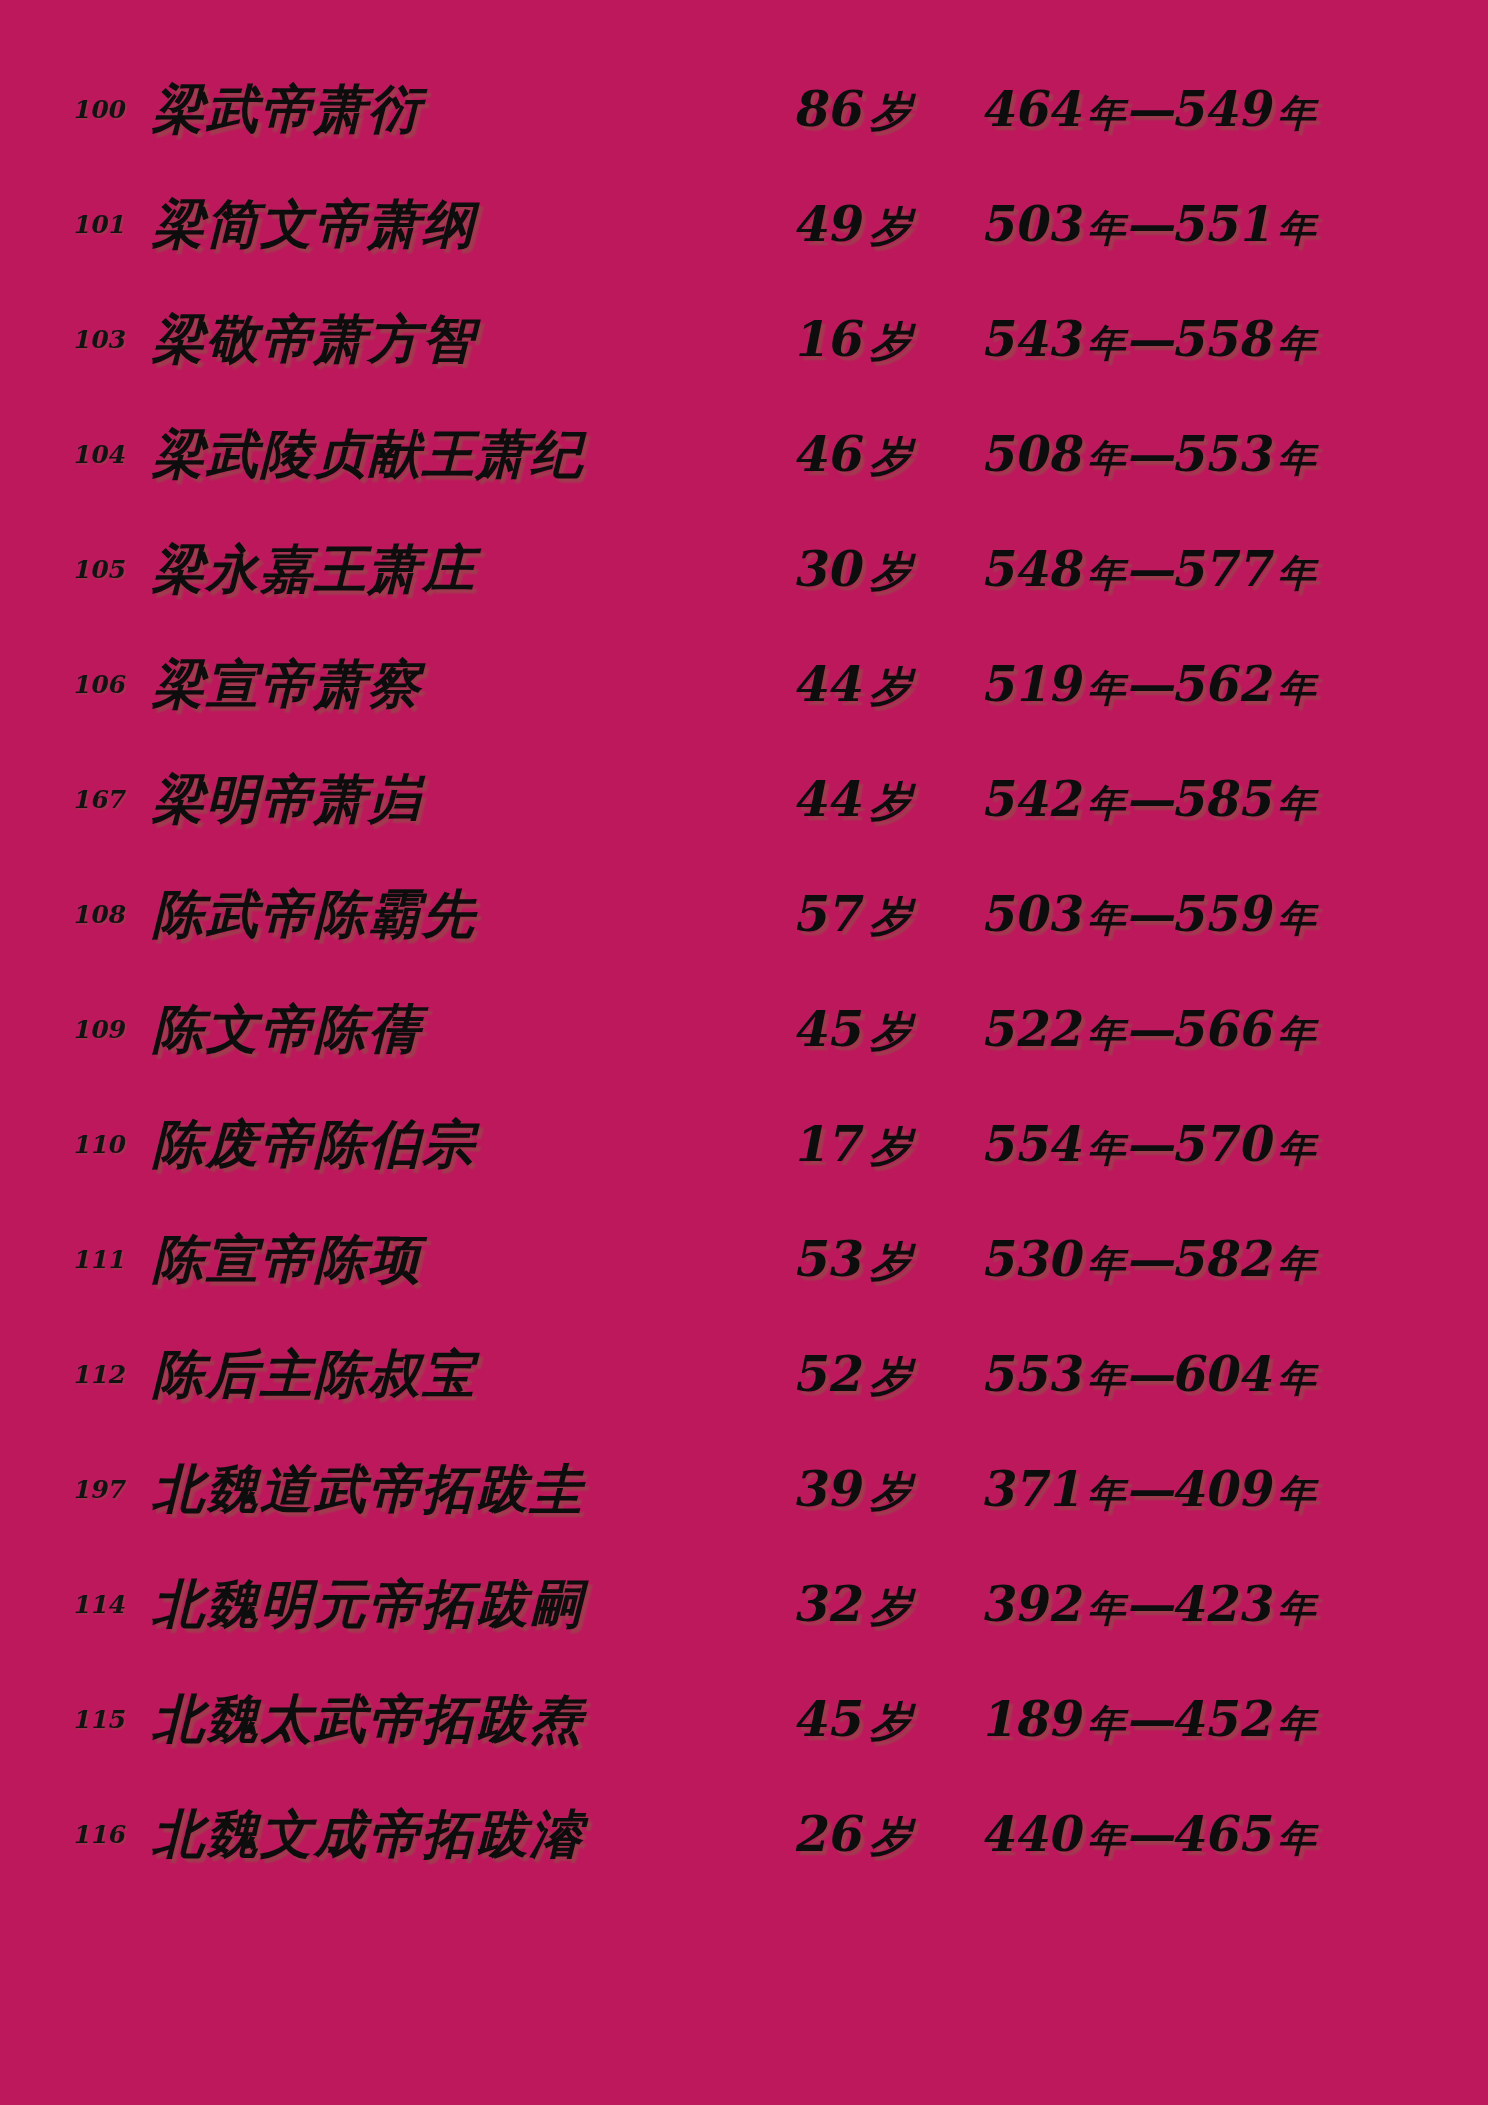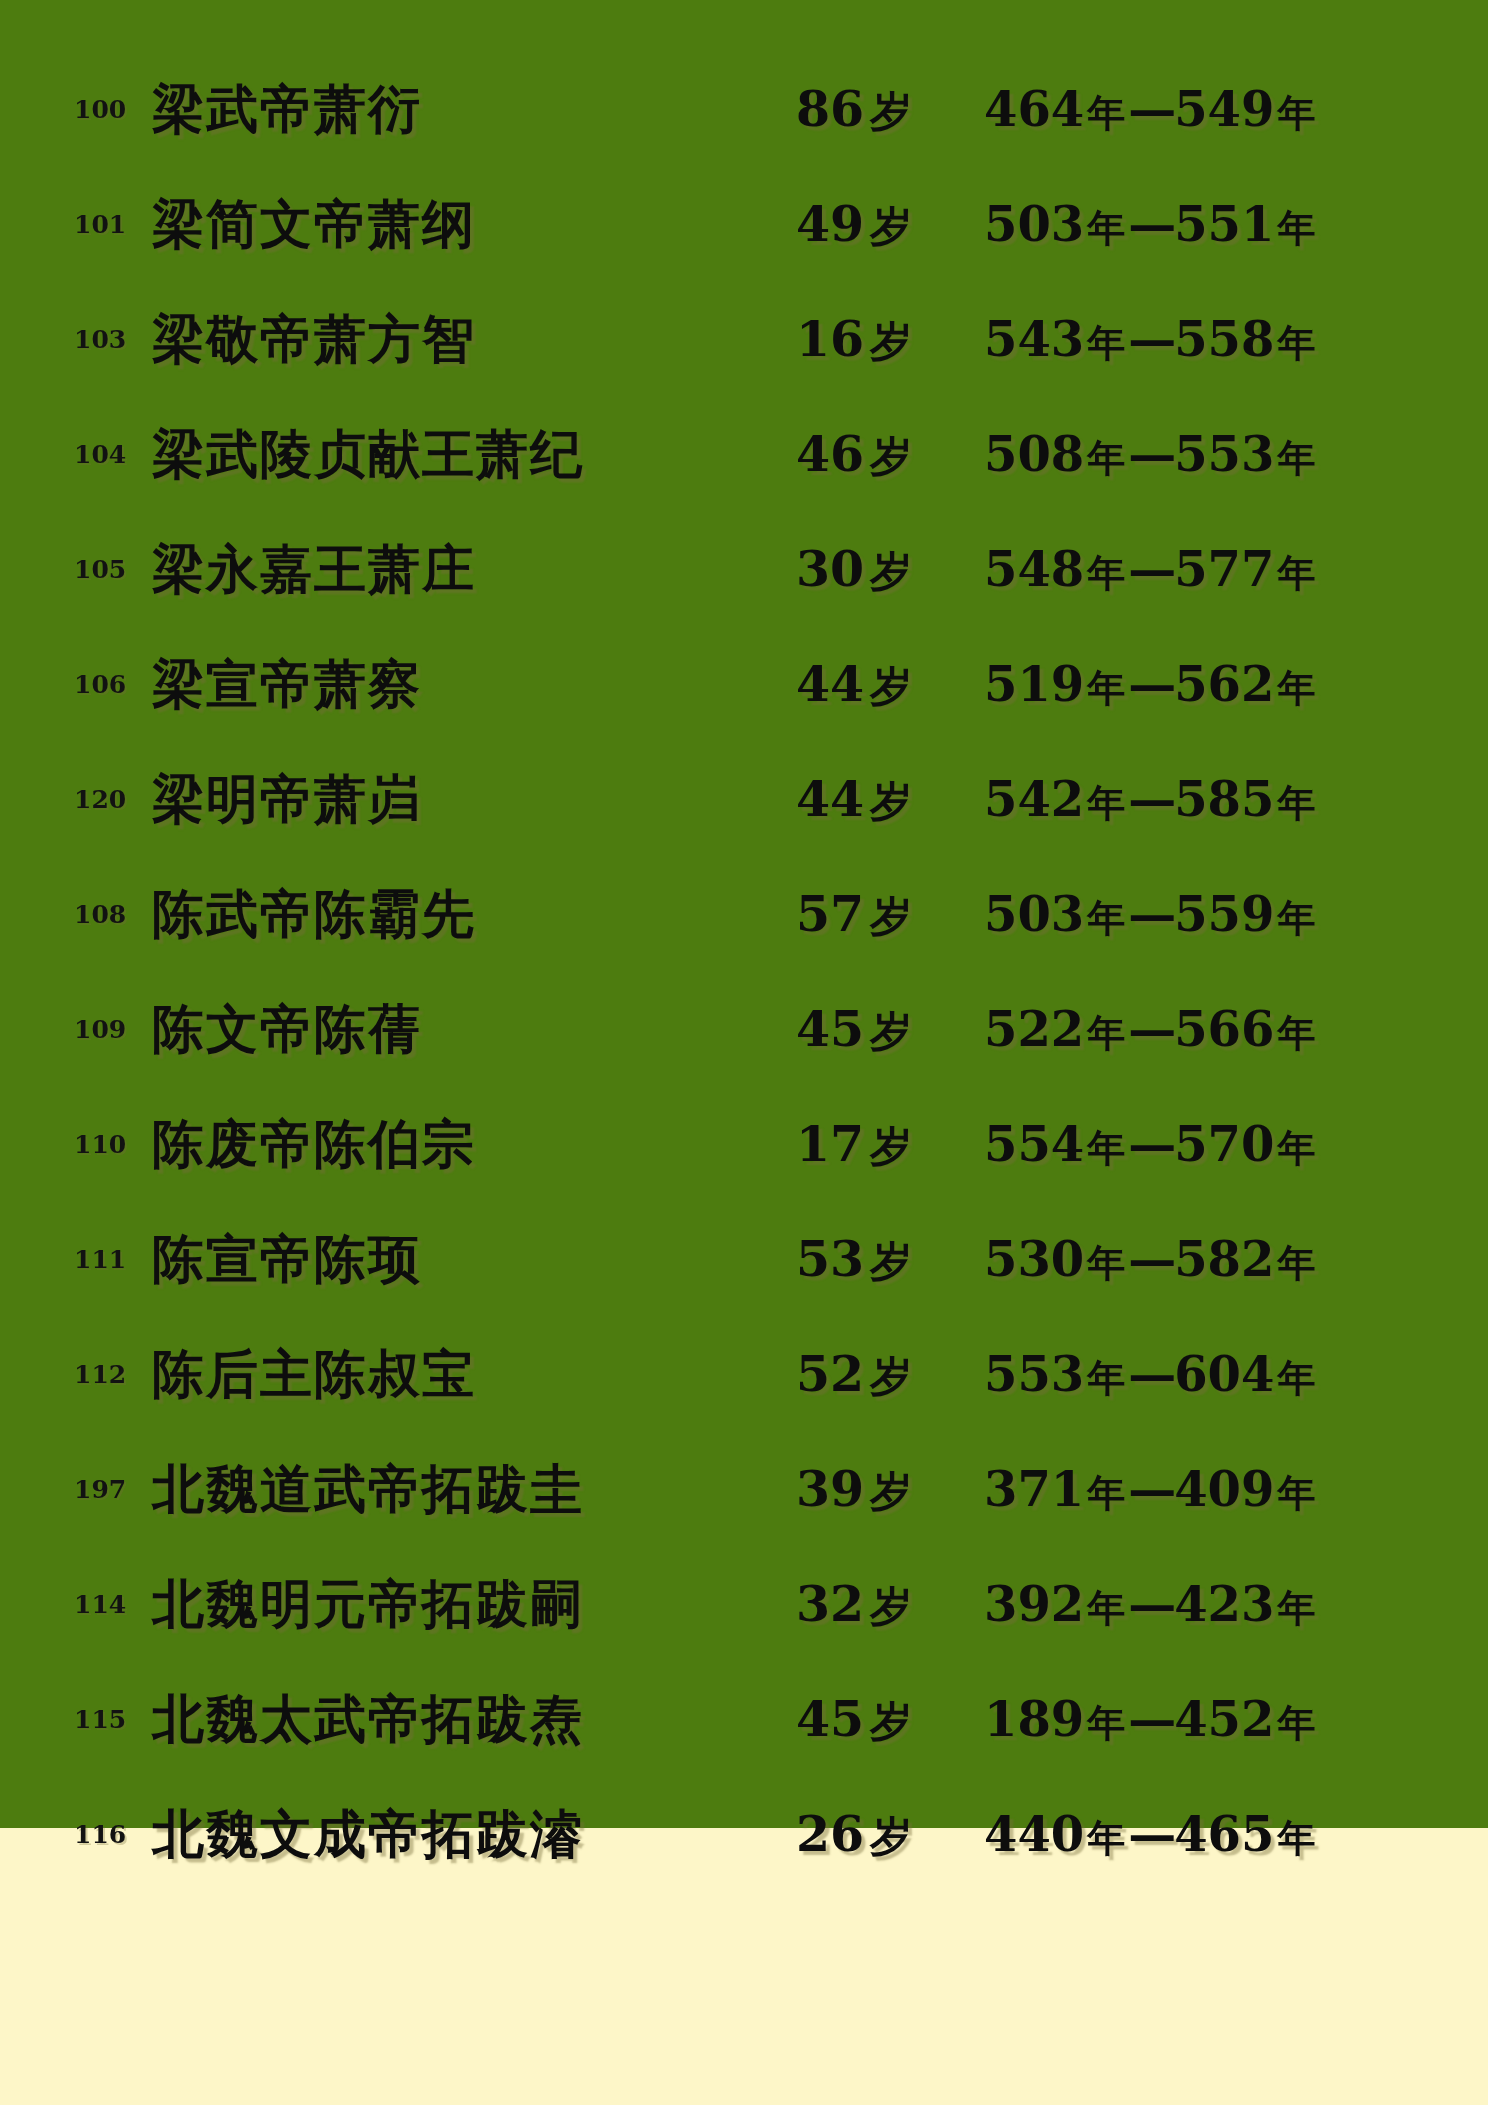--- a/index.html
+++ b/index.html
@@ -9,24 +9,25 @@
   body {
     width: 1488px;
     height: 2105px;
     background: #fdf6c8;
     font-family: "DejaVu Serif", "Liberation Serif", serif;
     overflow: hidden;
   }
   .page {
     position: relative;
     width: 1488px;
-    height: 1828px;
-    background: #4d7c0f;
+    height: 2105px;
+    background: #be185d;
     box-sizing: border-box;
     padding: 52px 60px 0 60px;
+    font-style: italic;
   }
   .table {
     display: block;
     width: 100%;
   }
   .row {
     display: flex;
     align-items: center;
     height: 115px;
     box-sizing: border-box;
@@ -122,21 +123,21 @@
         <div class="cell-age"><span>30</span><span class="unit">岁</span></div>
         <div class="cell-years"><span>548</span><span class="unit">年</span><span class="dash">—</span><span>577</span><span class="unit">年</span></div>
       </div>
       <div class="row">
         <div class="cell-index">106</div>
         <div class="cell-name">梁宣帝萧察</div>
         <div class="cell-age"><span>44</span><span class="unit">岁</span></div>
         <div class="cell-years"><span>519</span><span class="unit">年</span><span class="dash">—</span><span>562</span><span class="unit">年</span></div>
       </div>
       <div class="row">
-        <div class="cell-index">120</div>
+        <div class="cell-index">167</div>
         <div class="cell-name">梁明帝萧岿</div>
         <div class="cell-age"><span>44</span><span class="unit">岁</span></div>
         <div class="cell-years"><span>542</span><span class="unit">年</span><span class="dash">—</span><span>585</span><span class="unit">年</span></div>
       </div>
       <div class="row">
         <div class="cell-index">108</div>
         <div class="cell-name">陈武帝陈霸先</div>
         <div class="cell-age"><span>57</span><span class="unit">岁</span></div>
         <div class="cell-years"><span>503</span><span class="unit">年</span><span class="dash">—</span><span>559</span><span class="unit">年</span></div>
       </div>

